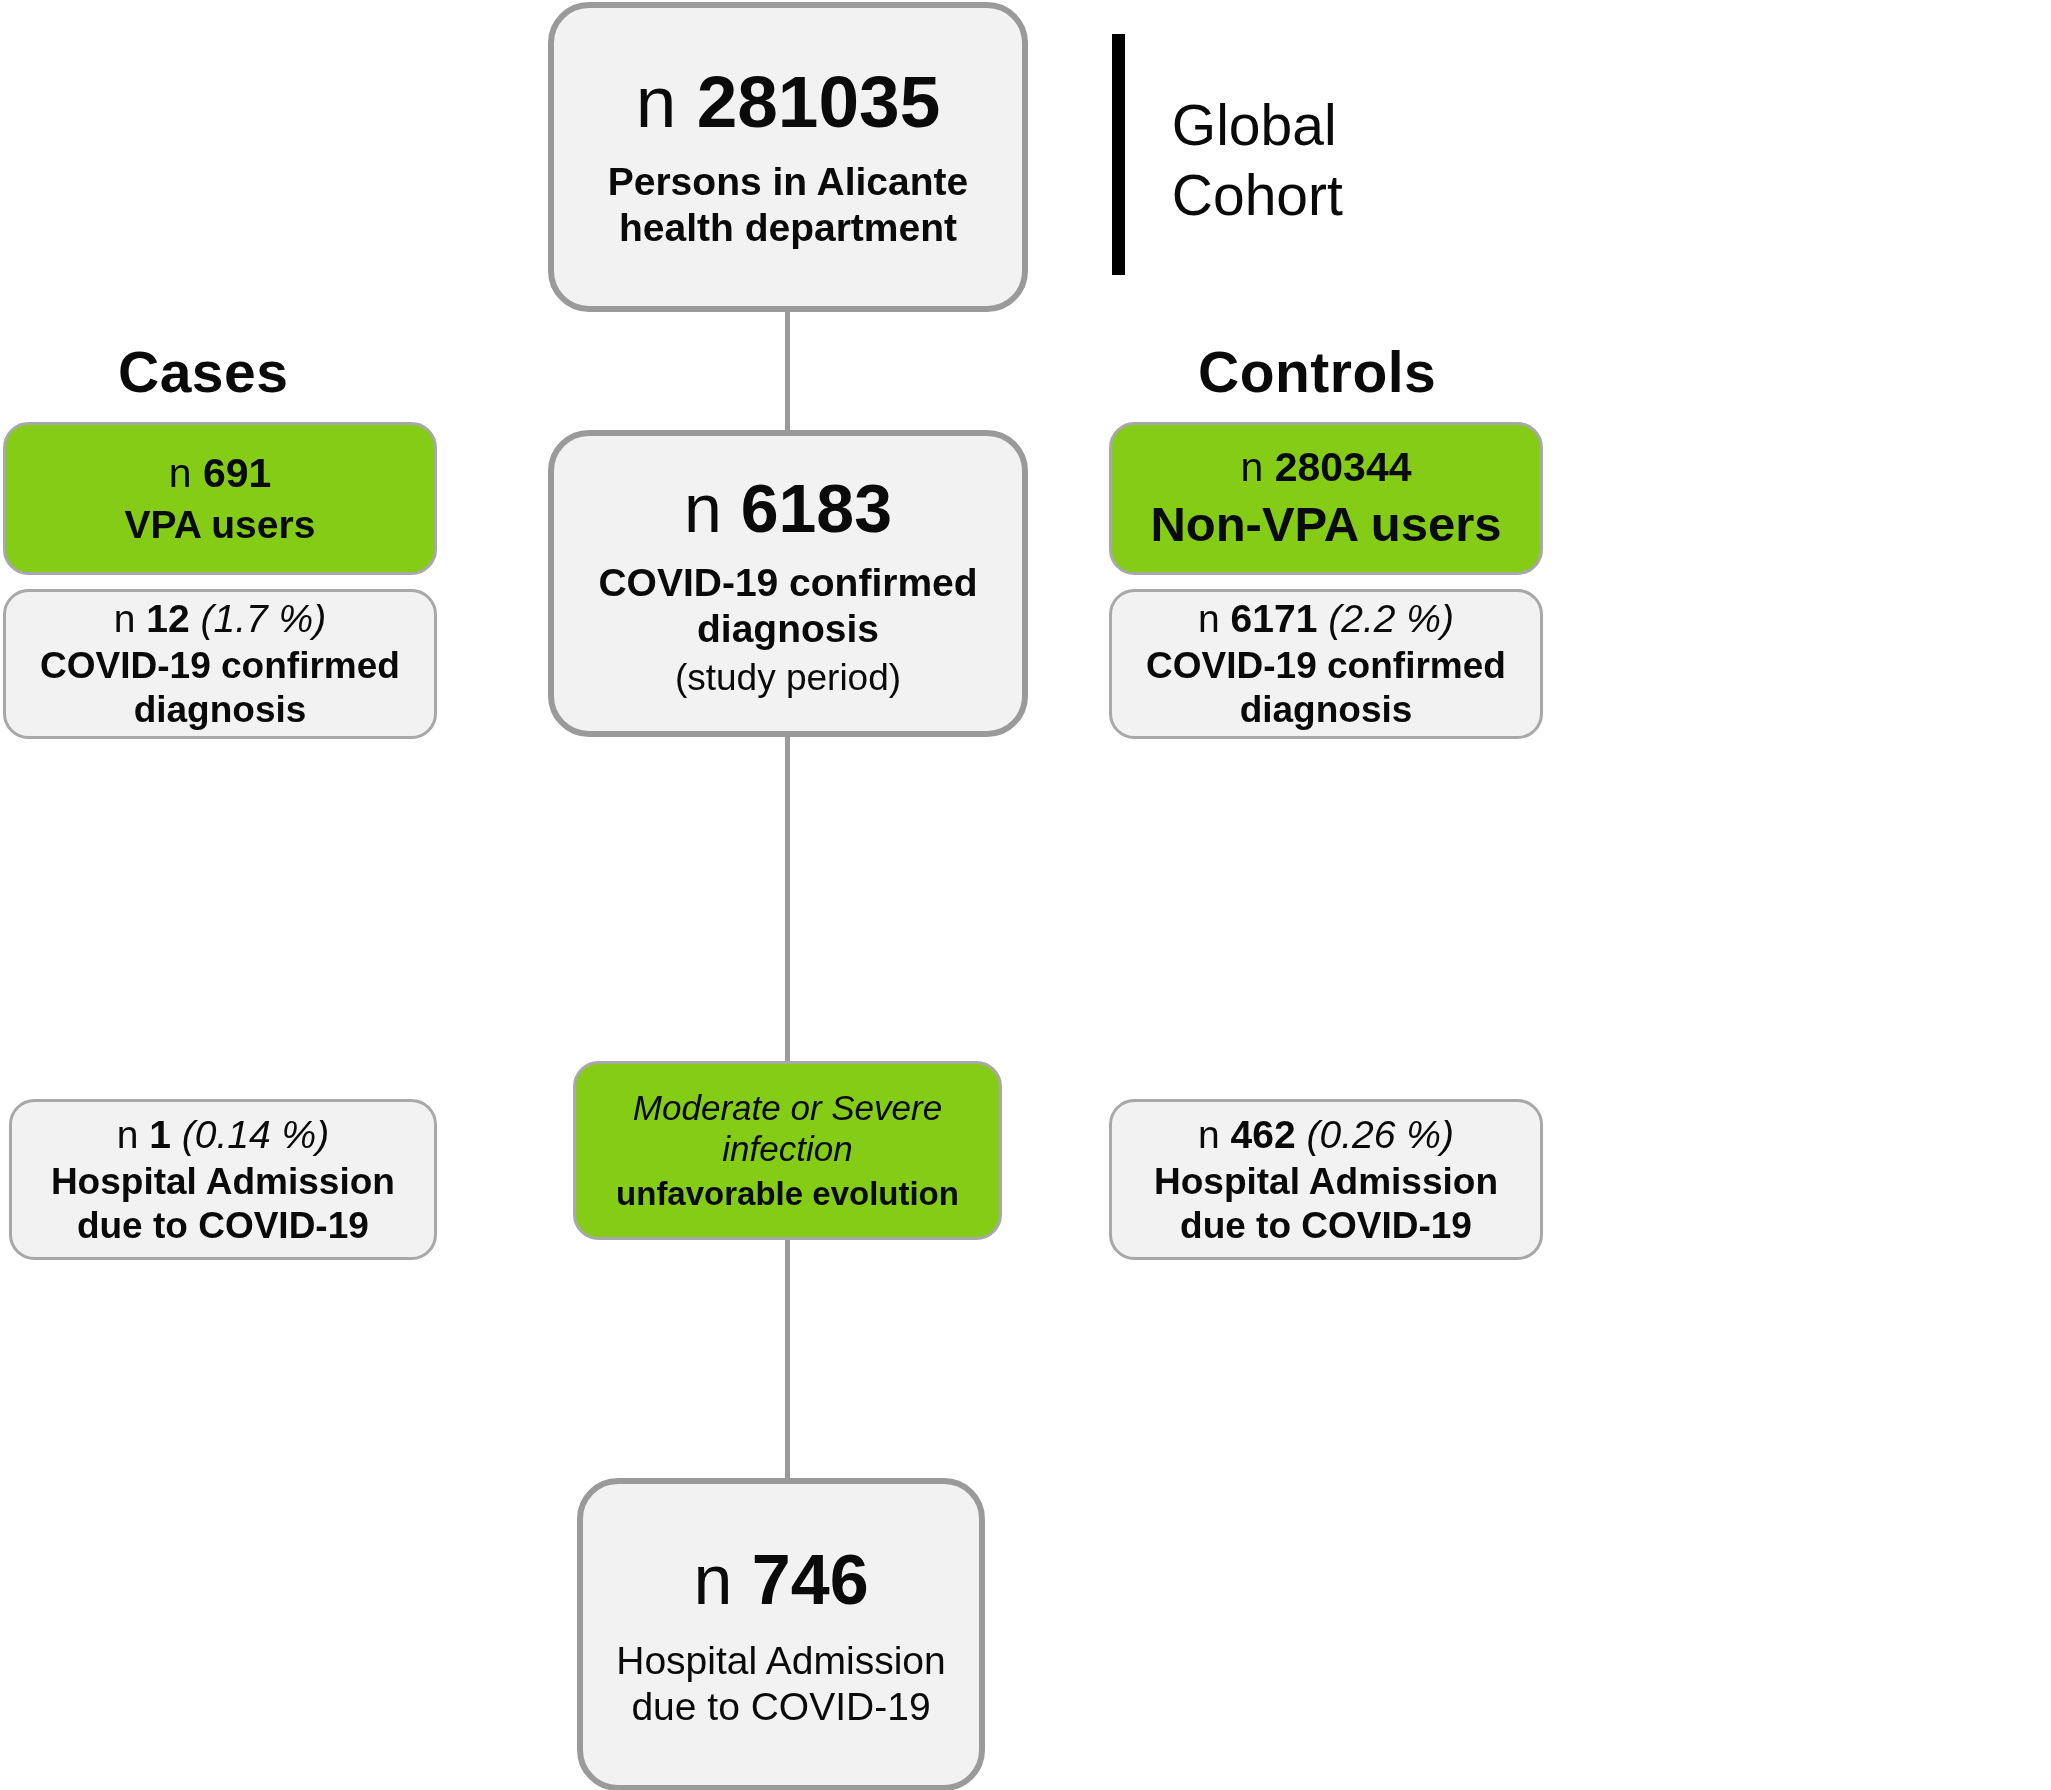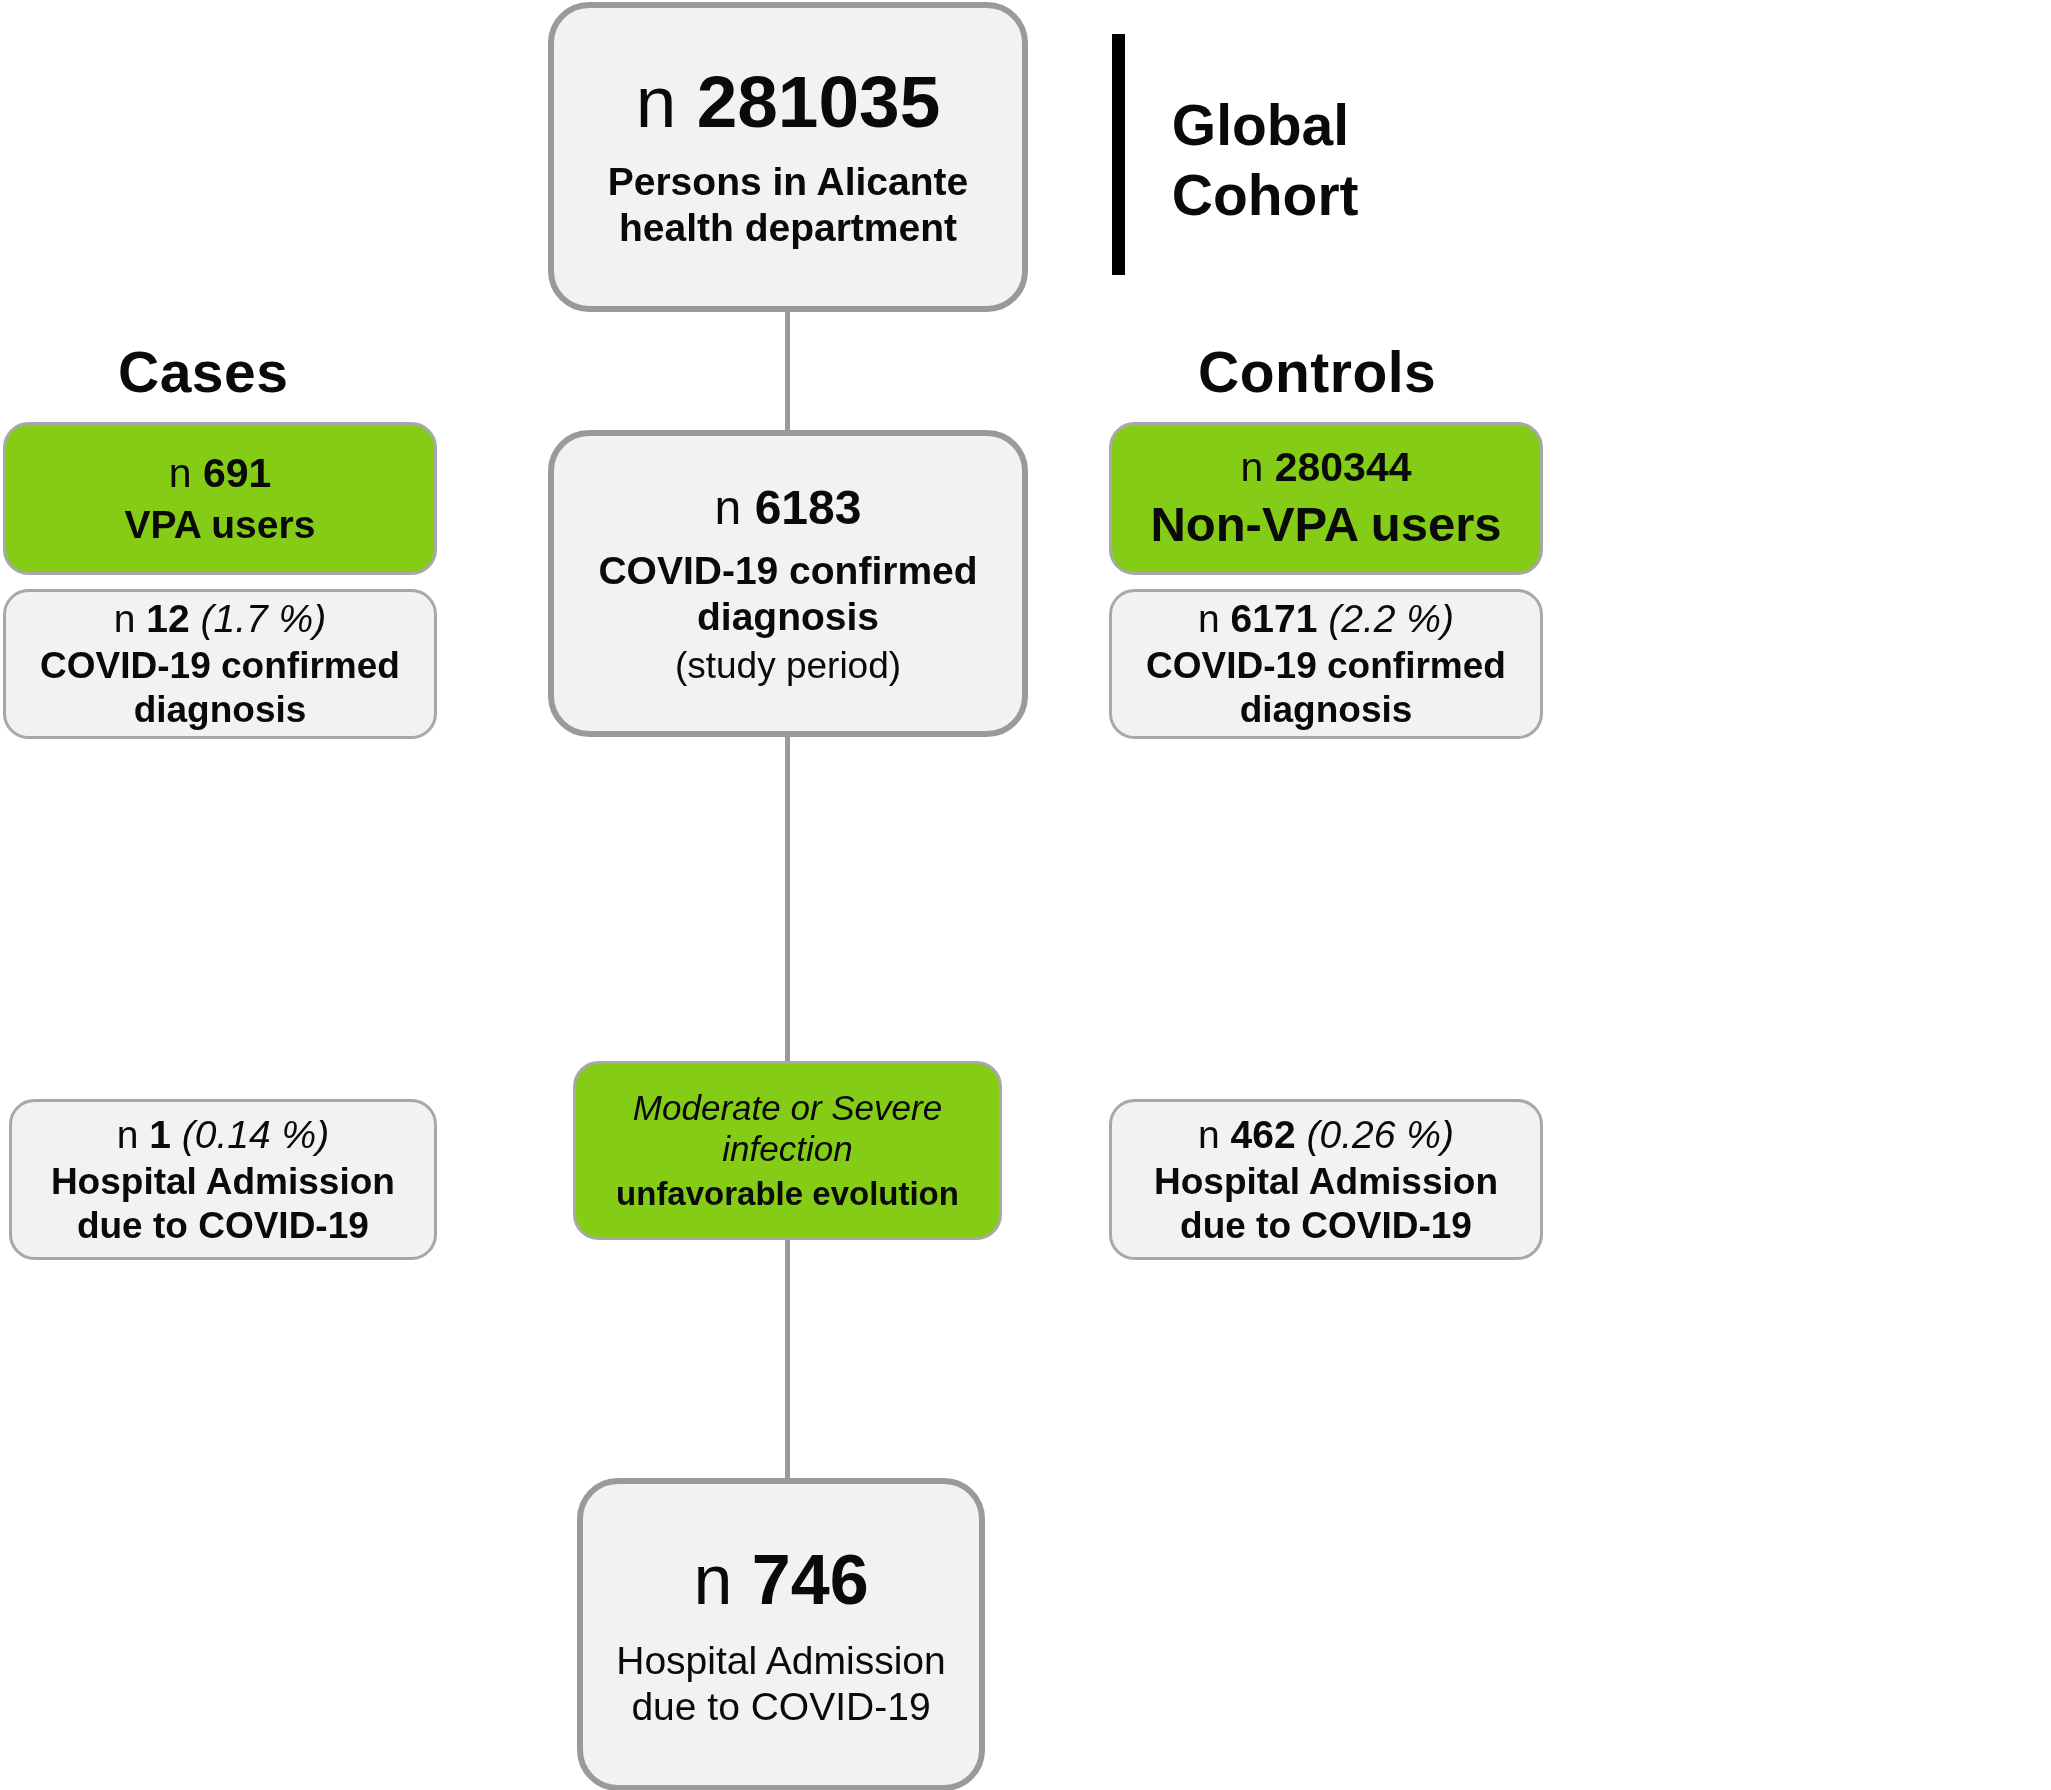--- a/index.html
+++ b/index.html
@@ -86,21 +86,21 @@
     padding: 5.9px 17.7px 9.9px 17.7px;
   }
   .box-top .nline { font-size: 73px; margin-bottom: 13.8px; }
   .box-top .desc  { font-size: 39px; }
 
   .box-mid {
     left: 548px;  top: 430px;
     width: 480px; height: 307px;
     padding: 5.9px 17.7px;
   }
-  .box-mid .nline { font-size: 48px; margin-bottom: 11.8px; }
+  .box-mid .nline { font-size: 68px; margin-bottom: 11.8px; }
   .box-mid .desc  { font-size: 39px; }
   .box-mid .study { font-size: 37px; font-weight: 400; margin-top: 3.9px; }
 
   .box-evol {
     left: 573px;  top: 1061px;
     width: 429px; height: 179px;
     padding: 3.9px 13.8px;
   }
   .box-evol .sub-italic { font-size: 35px; }
   .box-evol .desc       { font-size: 33px; margin-top: 5.9px; }
@@ -181,21 +181,21 @@
   }
   .cohort-bar {
     width: 12.8px;
     height: 241px;
     background: #000000;
     flex: 0 0 auto;
   }
   .cohort-text {
     margin-left: 47px;
     font-size: 57px;
-    font-weight: 700;
+    font-weight: 400;
     line-height: 1.22;
     white-space: pre-line;
     padding-top: 57px;
   }
 
   
   .connector {
     position: absolute;
     background: #9a9a9a;
     width: 4.9px;

